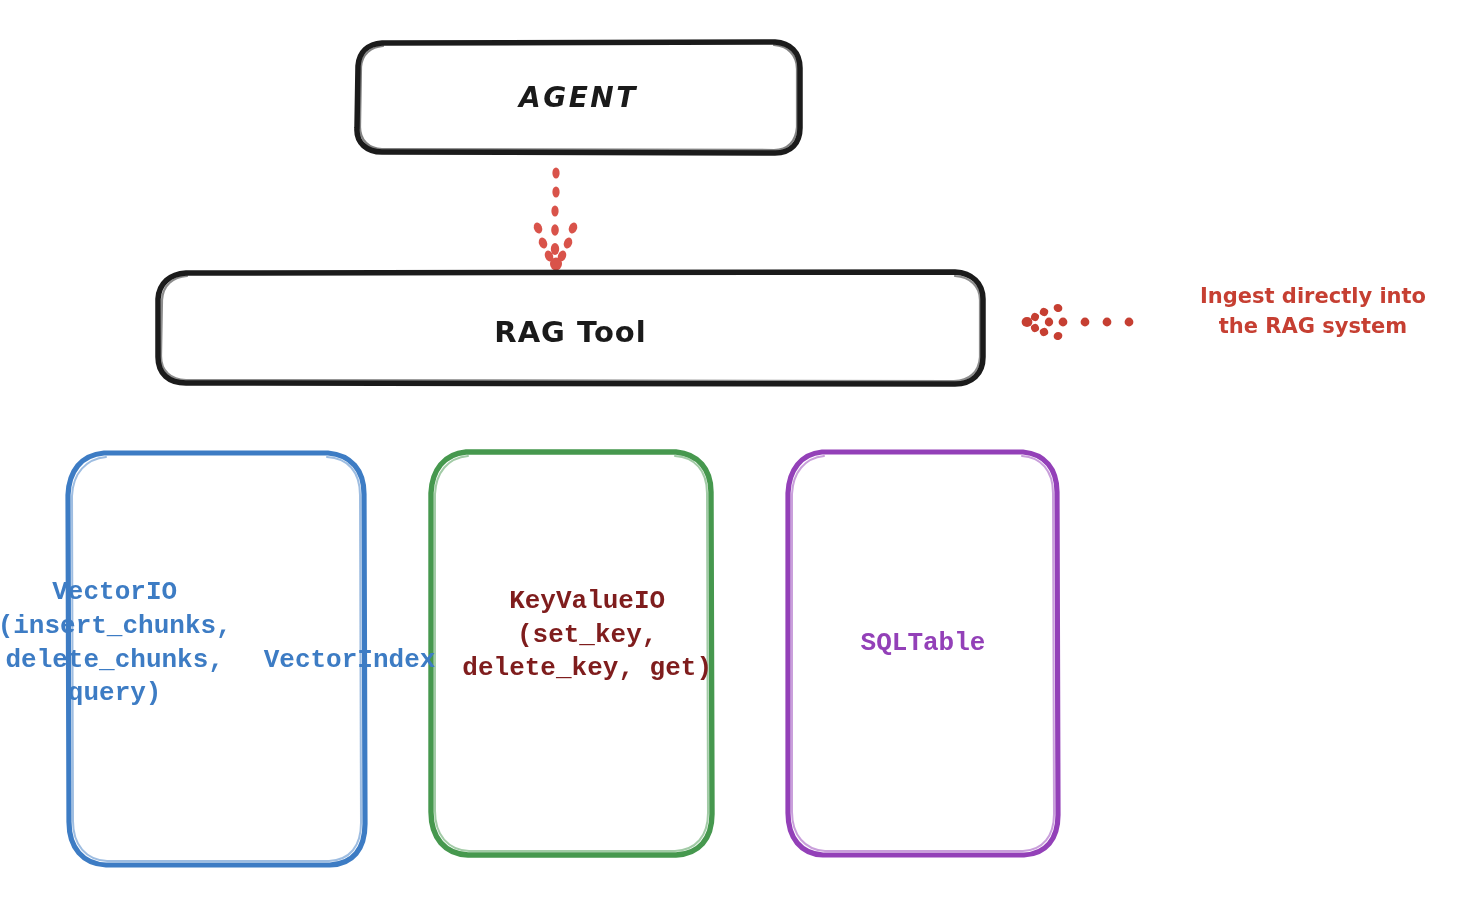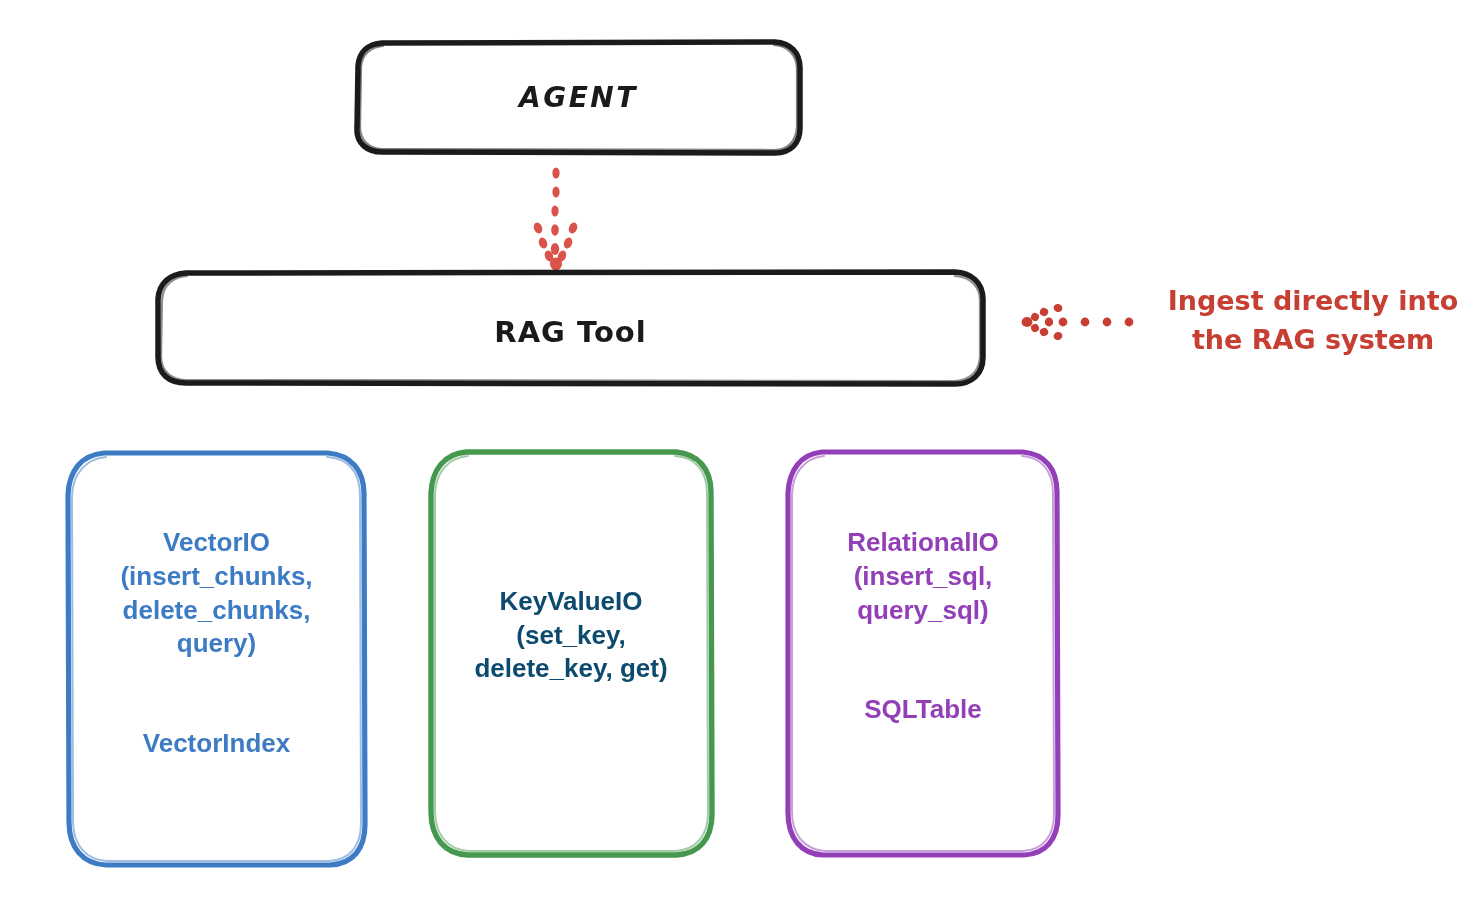--- a/index.html
+++ b/index.html
@@ -51,22 +51,22 @@
     width: 825px;
     height: 111px;
     font-family: "DejaVu Sans", sans-serif;
     font-size: 29px;
     font-weight: 600;
     letter-spacing: 1px;
     color: #1a1a1a;
   }
 
   .store-text {
-    flex-direction: column;
-    font-family: Liberation Sans, sans-serif;
+    flex-direction: row;
+    font-family: Liberation Mono, monospace;
     font-weight: 600;
     line-height: 1.30;
     gap: 32px;
   }
   .store-text .api {
     white-space: pre-line;
     font-size: 26px;
   }
   .store-text .index {
     margin-top: 34px;
@@ -74,40 +74,41 @@
   }
 
   #vector-text {
     left: 68px;  top: 452px;  width: 297px; height: 413px;
     color: #3d7cc4;
     padding-bottom: 30px;
     box-sizing: border-box;
   }
   #keyvalue-text {
     left: 430px; top: 450px;  width: 282px; height: 405px;
-    color: #0c4a6e;
+    color: #7f1d1d;
     padding-bottom: 34px;
     box-sizing: border-box;
+    justify-content: flex-end;
   }
   #relational-text {
     left: 788px; top: 450px;  width: 270px; height: 405px;
     color: #9340b8;
     padding-bottom: 52px;
     box-sizing: border-box;
   }
 
   
   #annotation-text {
     position: absolute;
     left: 1148px;
     top: 281px;
     width: 330px;
     text-align: center;
     font-family: "DejaVu Sans", sans-serif;
-    font-size: 27px;
+    font-size: 21px;
     font-weight: 600;
     line-height: 1.45;
     color: #c63f32;
     white-space: pre-line;
     pointer-events: none;
   }
 </style>
 </head>
 <body>
 
@@ -263,20 +264,17 @@
   <div class="index">VectorIndex</div>
 </div>
 
 <div class="node-label store-text" id="keyvalue-text">
   <div class="api">KeyValueIO
 (set_key,
 delete_key, get)</div>
 </div>
 
 <div class="node-label store-text" id="relational-text">
-  <div class="api">RelationalIO
-(insert_sql,
-query_sql)</div>
   <div class="index">SQLTable</div>
 </div>
 
 <div id="annotation-text">Ingest directly into
 the RAG system</div>
 
 </body></html>

